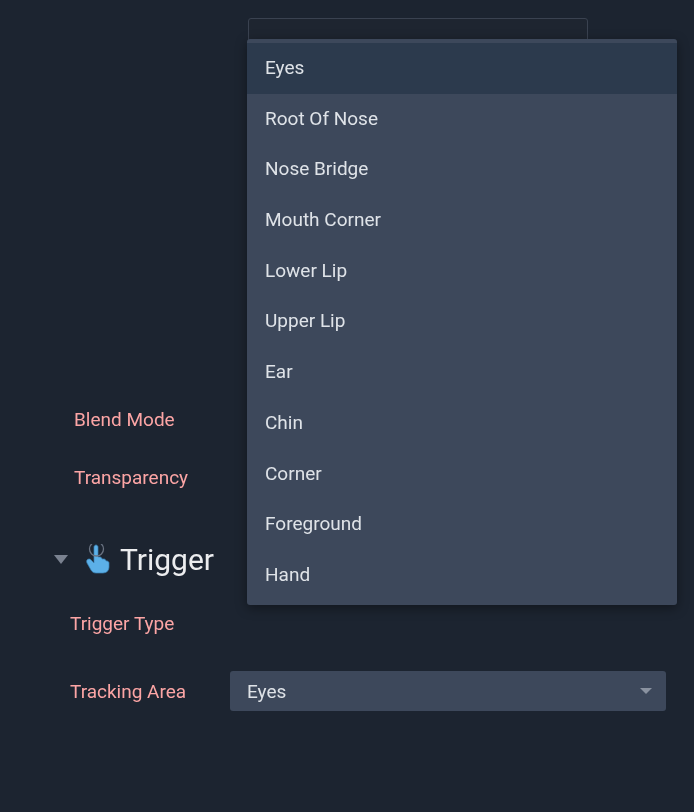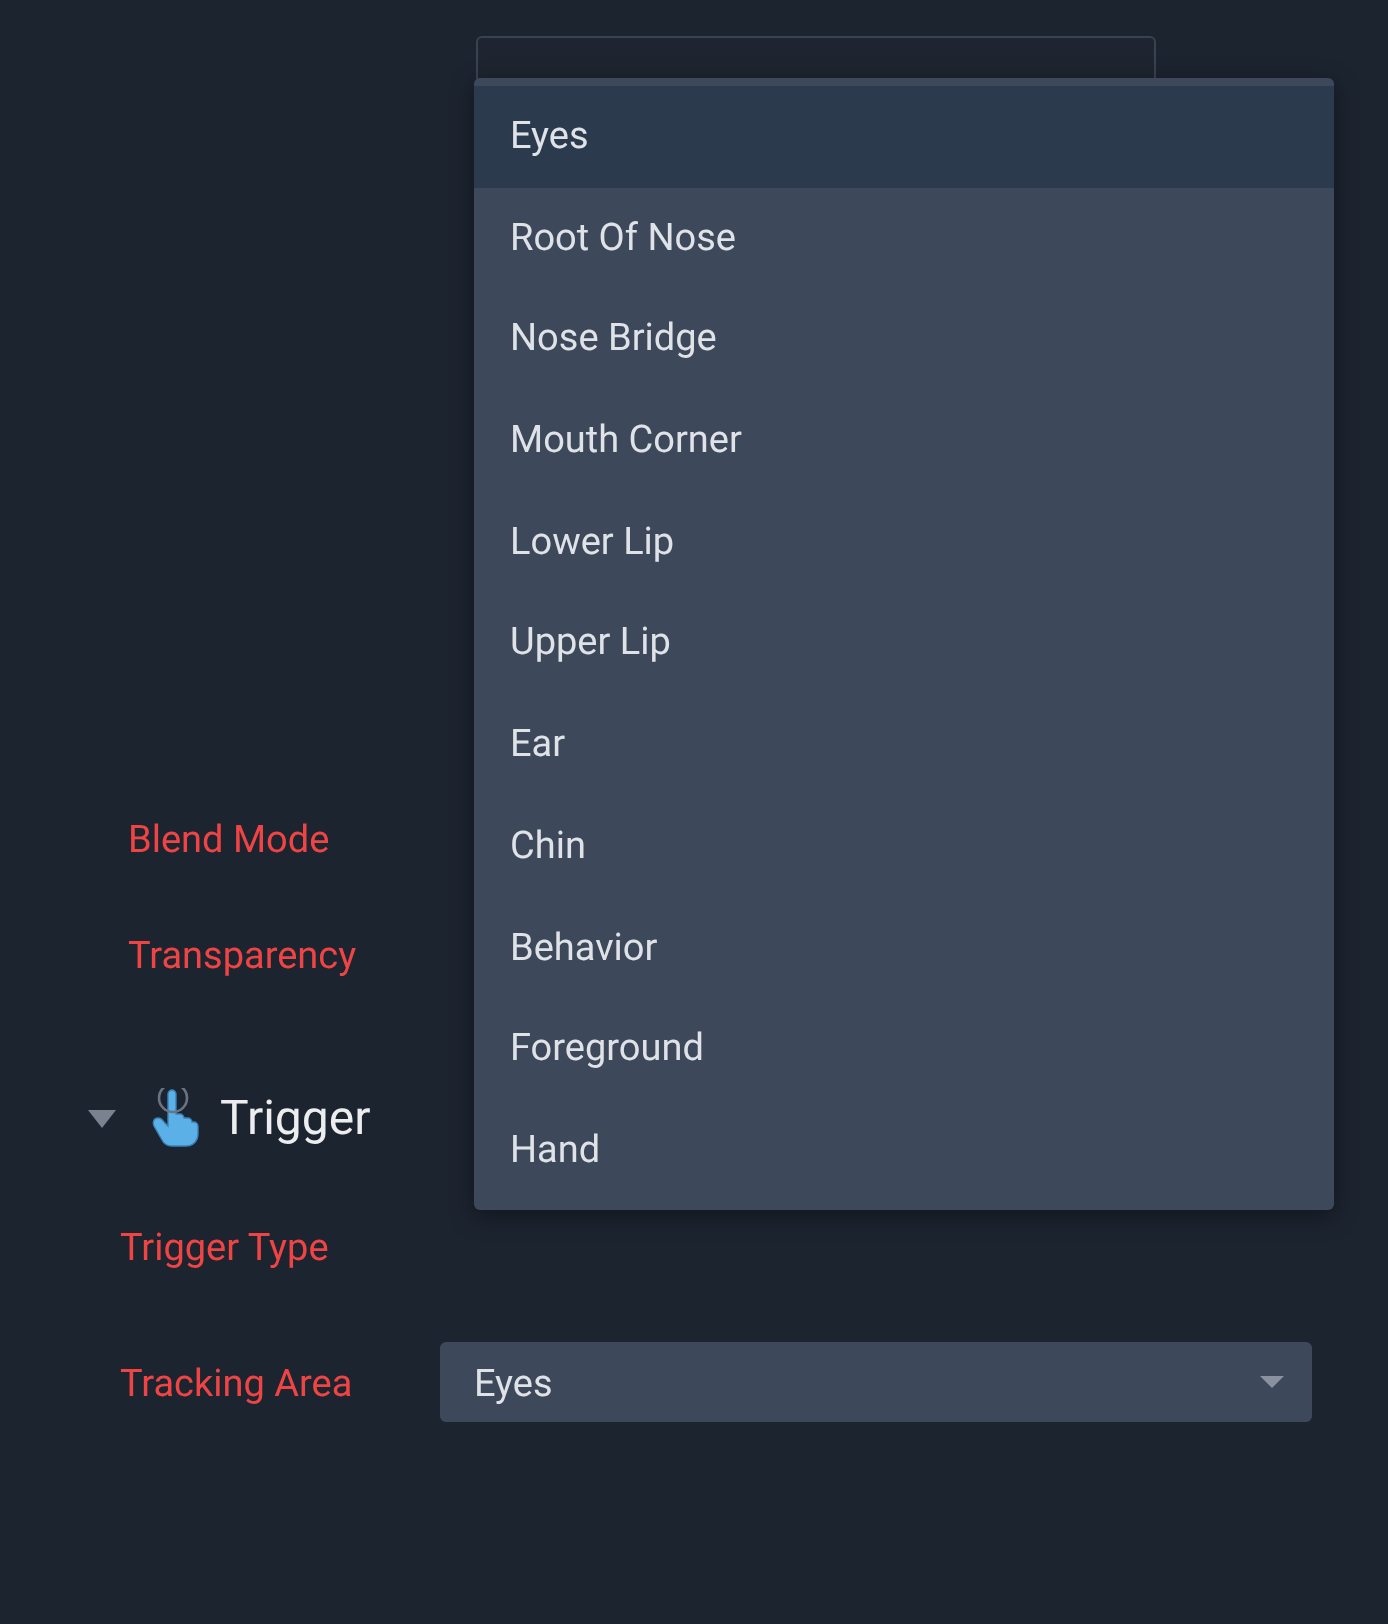--- a/index.html
+++ b/index.html
@@ -15,20 +15,21 @@
       width: 694px;
       height: 812px;
       position: relative;
       overflow: hidden;
     }
 
     .inspector-panel {
       padding-left: 44px;
       padding-top: 18px;
       position: relative;
+      margin-left: 10px;
     }
 
     .dropdown-closed {
       position: absolute;
       top: 18px;
       left: 238px;
       width: 340px;
       height: 36px;
       background: #1e2530;
       border: 1px solid #3a4250;
@@ -63,21 +64,21 @@
     .property-row {
       display: flex;
       align-items: center;
       height: 65px;
     }
 
     .property-label {
       width: 162px;
       text-align: left;
       font-size: 19px;
-      color: #ef4444;
+      color: #fca5a5;
       padding-left: 20px;
     }
 
     .section-header {
       display: flex;
       align-items: center;
       height: 60px;
       padding-left: 0px;
     }
 
@@ -95,21 +96,21 @@
       width: 30px;
       height: 30px;
       display: inline-flex;
       align-items: center;
       justify-content: center;
       margin-right: 8px;
       position: relative;
     }
 
     .section-title {
-      font-size: 24px;
+      font-size: 30px;
       color: #ecedef;
       font-weight: 400;
     }
 
     .select-control {
       position: relative;
       width: 436px;
       height: 40px;
       background: #3d485b;
       border-radius: 3px;
@@ -166,21 +167,21 @@
 
   <div class="dropdown-list" id="dropdown-list">
   <div class="dropdown-option selected">Eyes</div>
       <div class="dropdown-option">Root Of Nose</div>
       <div class="dropdown-option">Nose Bridge</div>
       <div class="dropdown-option">Mouth Corner</div>
       <div class="dropdown-option">Lower Lip</div>
       <div class="dropdown-option">Upper Lip</div>
       <div class="dropdown-option">Ear</div>
       <div class="dropdown-option">Chin</div>
-      <div class="dropdown-option">Behavior</div>
+      <div class="dropdown-option">Corner</div>
       <div class="dropdown-option">Foreground</div>
       <div class="dropdown-option">Hand</div>
     </div>
 
   <div class="props-stack">
 
     <div class="property-row row-blend-mode">
       <div class="property-label">Blend Mode</div>
     </div>
 

